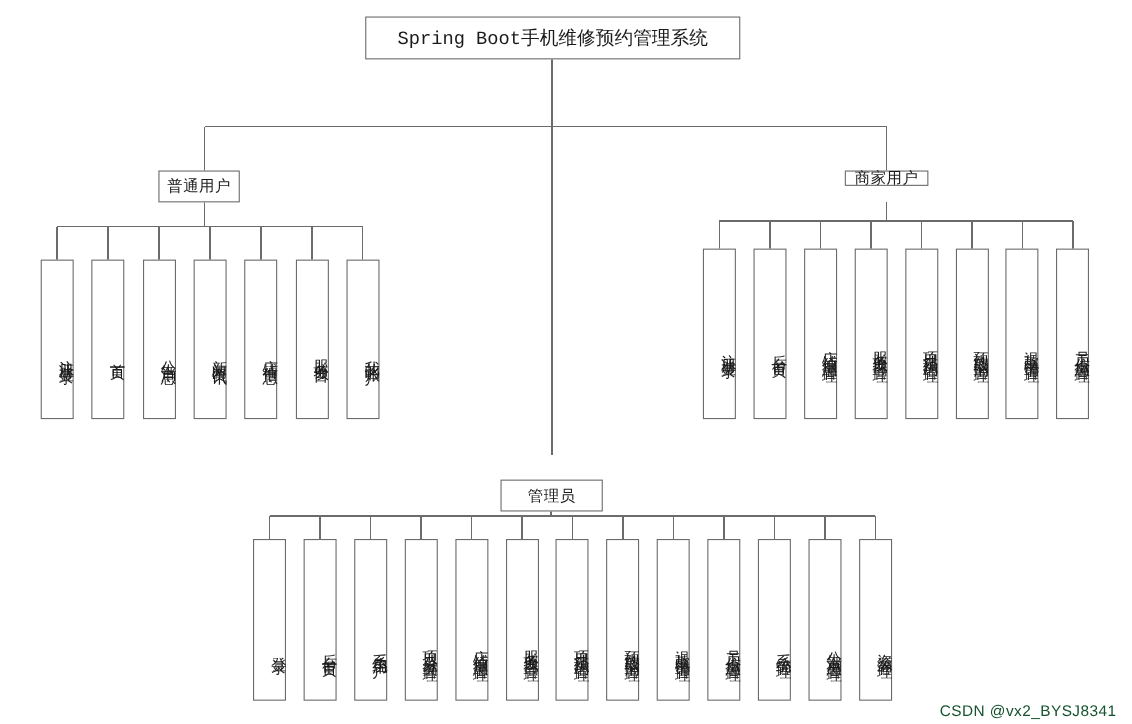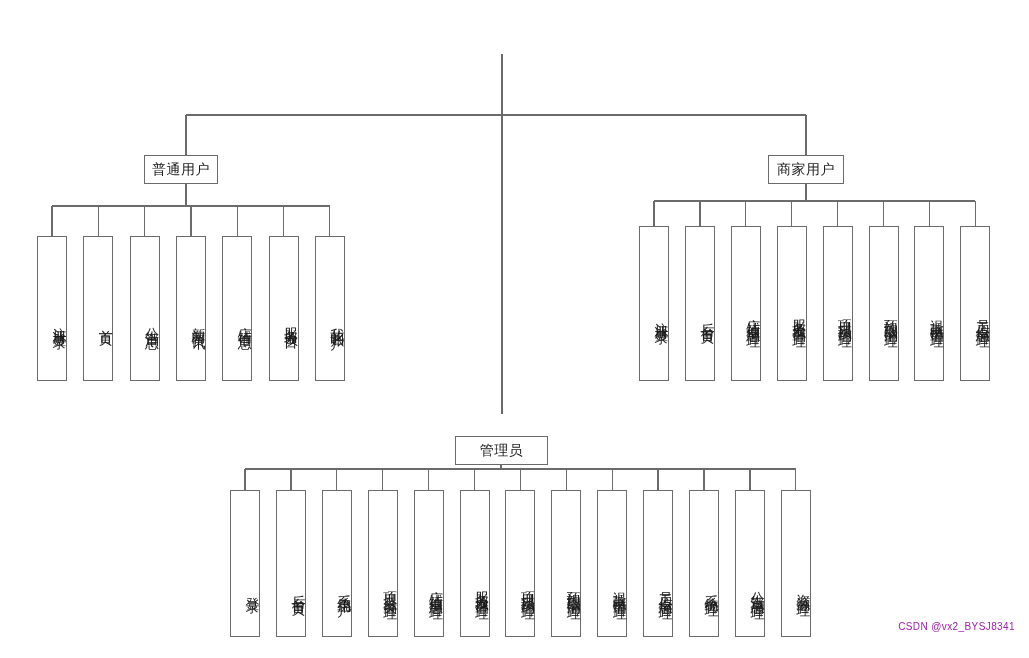--- a/index.html
+++ b/index.html
@@ -61,23 +61,23 @@
     align-items: flex-start;
     justify-content: center;
     white-space: nowrap;
   }
   .leaf.leaf-admin {
     padding-top: 50px;
   }
   .watermark {
     position: absolute;
     right: 14px;
-    bottom: 26px;
-    font-size: 10px;
-    color: #a21caf;
+    bottom: 4px;
+    font-size: 14px;
+    color: #14532d;
     font-family: "Liberation Sans", "DejaVu Sans", sans-serif;
     letter-spacing: 0.4px;
     z-index: 3;
   }
 </style>
 </head>
 <body>
 
 <div id="canvas">
 
@@ -116,26 +116,29 @@
       <line x1="795.8" y1="469" x2="795.8" y2="490" stroke="#6b6b6b" stroke-width="1.3" shape-rendering="crispEdges"></line>
       <line x1="245" y1="469" x2="795.8" y2="469" stroke="#6b6b6b" stroke-width="1.3" shape-rendering="crispEdges"></line>
       <line x1="501" y1="443" x2="501" y2="469" stroke="#6b6b6b" stroke-width="1.3" shape-rendering="crispEdges"></line>
       <line x1="502" y1="54" x2="502" y2="115" stroke="#6b6b6b" stroke-width="1.3" shape-rendering="crispEdges"></line>
       <line x1="186" y1="115" x2="806" y2="115" stroke="#6b6b6b" stroke-width="1.3" shape-rendering="crispEdges"></line>
       <line x1="186" y1="115" x2="186" y2="155" stroke="#6b6b6b" stroke-width="1.3" shape-rendering="crispEdges"></line>
       <line x1="806" y1="115" x2="806" y2="155" stroke="#6b6b6b" stroke-width="1.3" shape-rendering="crispEdges"></line>
       <line x1="502" y1="115" x2="502" y2="414" stroke="#6b6b6b" stroke-width="1.3" shape-rendering="crispEdges"></line>
     </svg>
 
+  <div class="node node-h root-node" style="left:332px; top:15px; width:341px; height:39px;">
+    <span>Spring Boot手机维修预约管理系统</span>
+  </div>
 
   <div class="node node-h mid-node" style="left:144px; top:155px; width:74px; height:29px;">
     <span>普通用户</span>
   </div>
 
-  <div class="node node-h mid-node" style="left:768px; top:155px; width:76px; height:29px;">
+  <div class="node node-h mid-node" style="left:768px; top:155px; width:76px; height:14px;">
     <span>商家用户</span>
   </div>
 
   <div class="node node-h mid-node" style="left:455px; top:436px; width:93px; height:29px;">
     <span>管理员</span>
   </div>
 
   <div id="leaf-layer">
       <div class="node leaf" style="left: 37px; top: 236px; width: 30px; height: 145px;">
         <span>注册登录</span>

